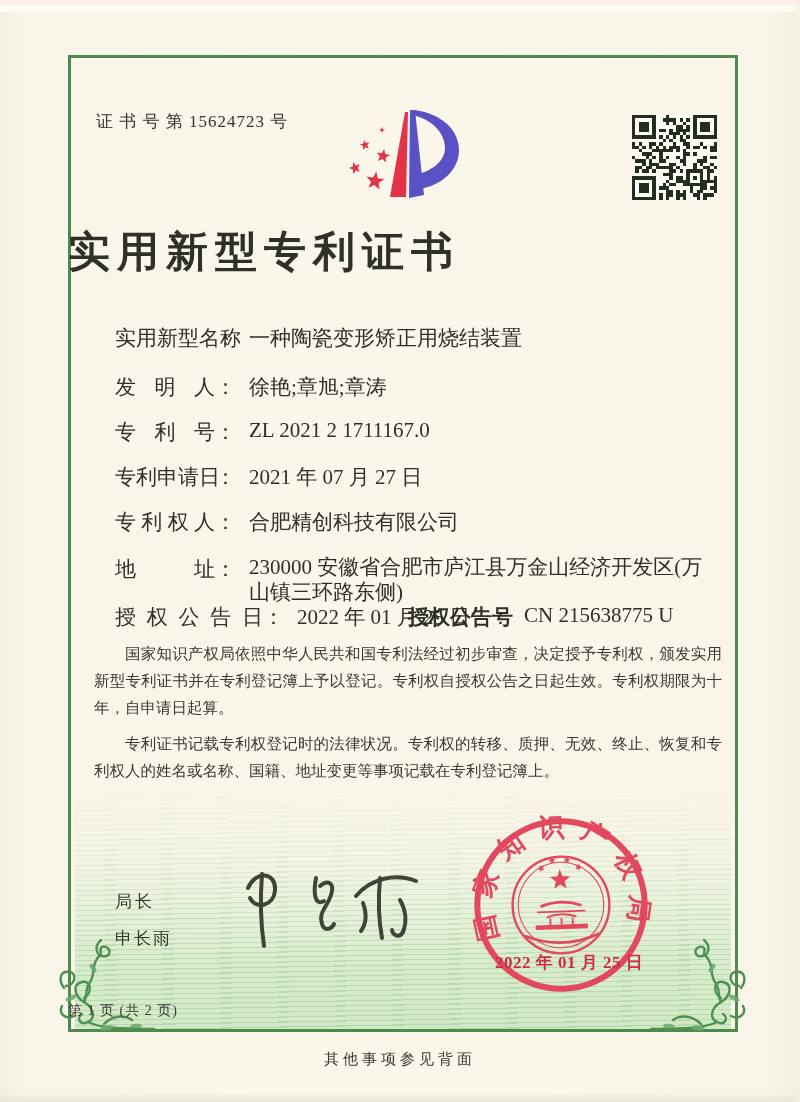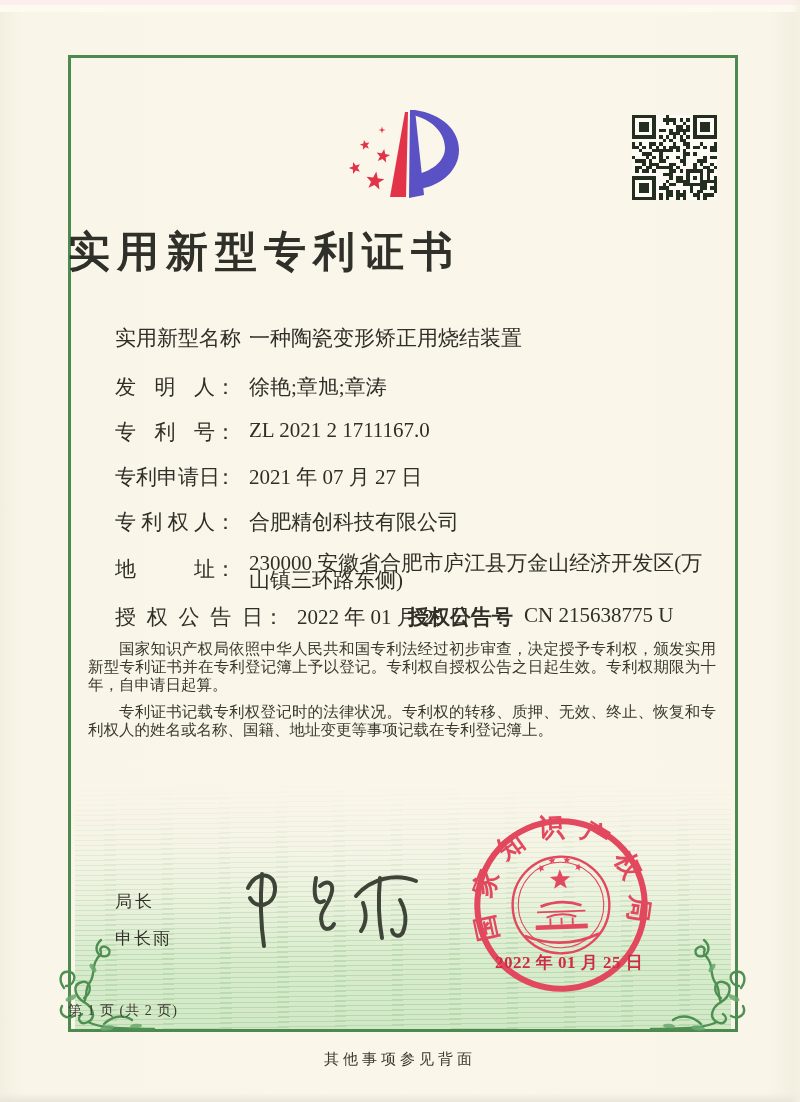--- a/index.html
+++ b/index.html
@@ -42,26 +42,26 @@
     position:absolute;left:68px;top:224px;width:664px;text-align:left;
     font-size:42px;font-weight:600;letter-spacing:7px;color:#30302a;
   }
 
   .field-row{position:absolute;left:115px;font-size:21px;white-space:nowrap;color:#2f2e27;}
   .flabel{display:inline-block;width:100px;text-align:justify;text-align-last:justify;vertical-align:top;}
   .flabel.wide{width:148px;}
   .flabel.mid{width:82px;font-weight:bold;}
   .fcolon{vertical-align:top;}
   .fvalue{margin-left:13px;vertical-align:top;}
-  .fvalue.addr{display:inline-block;width:462px;white-space:normal;line-height:17px;}
+  .fvalue.addr{display:inline-block;width:462px;white-space:normal;line-height:25px;}
   .grant-right{position:absolute;left:293px;top:0;}
 
   .body-text{
-    position:absolute;left:88px;top:640px;width:628px;
-    font-size:15.5px;line-height:18px;color:#3a392f;text-align:justify;
+    position:absolute;left:94px;top:640px;width:628px;
+    font-size:15.5px;line-height:27px;color:#3a392f;text-align:justify;
   }
   .body-text p{margin:0 0 9px 0;text-indent:2em;}
 
   .signer-title{position:absolute;left:115px;top:890px;font-size:17px;letter-spacing:3px;color:#33322b;text-align:center;}
   .signer-name{position:absolute;left:115px;top:927px;font-size:17px;letter-spacing:2px;color:#33322b;}
   .signature{position:absolute;left:228px;top:848px;}
 
   .seal{position:absolute;left:468px;top:812px;transform:rotate(-2deg);}
   .seal-date{
     position:absolute;left:488px;top:951px;width:162px;text-align:center;
@@ -112,20 +112,21 @@
     <g fill="#6aa86f" stroke="none" opacity="0.85">
       <ellipse cx="27" cy="62" rx="6" ry="2.6" transform="rotate(-28 27 62)"></ellipse>
       <ellipse cx="63" cy="92" rx="7" ry="2.6" transform="rotate(-8 63 92)"></ellipse>
       <ellipse cx="49" cy="32" rx="5" ry="2.2" transform="rotate(55 49 32)"></ellipse>
       <ellipse cx="92" cy="90" rx="6" ry="2.2" transform="rotate(-5 92 90)"></ellipse>
     </g>
   </svg>
 
   <div class="content">
 
+    <div class="cert-no">证 书 号 第 15624723 号</div>
 
     <svg class="logo" width="118" height="95" viewBox="0 0 118 95">
       <defs>
         <polygon id="star5" points="0,-10 2.47,-3.4 9.51,-3.09 3.99,1.3 5.88,8.09 0,4.2 -5.88,8.09 -3.99,1.3 -9.51,-3.09 -2.47,-3.4"></polygon>
         <path id="star4" d="M0,-10 L2.2,-2.2 L10,0 L2.2,2.2 L0,10 L-2.2,2.2 L-10,0 L-2.2,-2.2 Z"></path>
       </defs>
 
       <polygon points="59,4 62,4 60,89 44,89" fill="#e23349"></polygon>
 
       <polygon points="64,2 69,2 78,87 63,90" fill="#5a51c5"></polygon>

